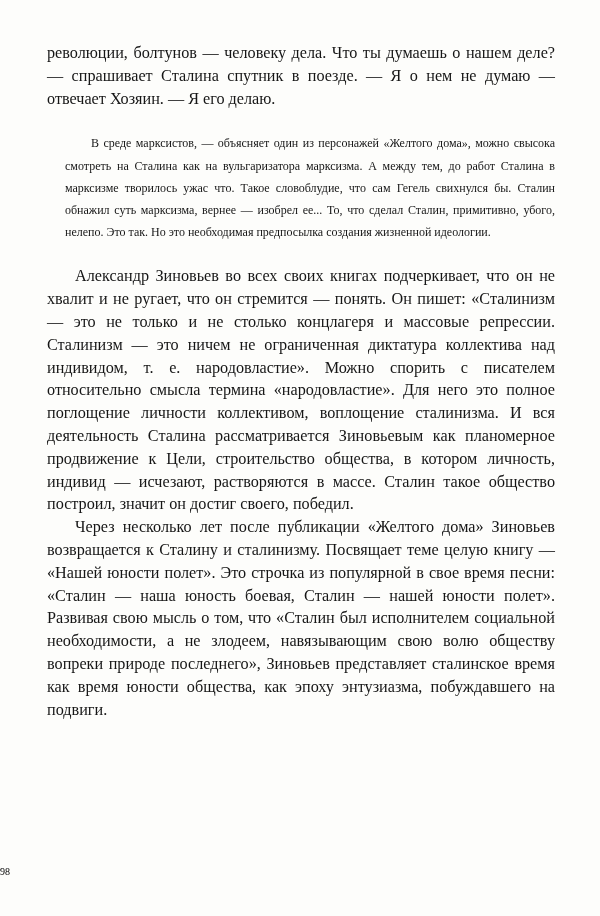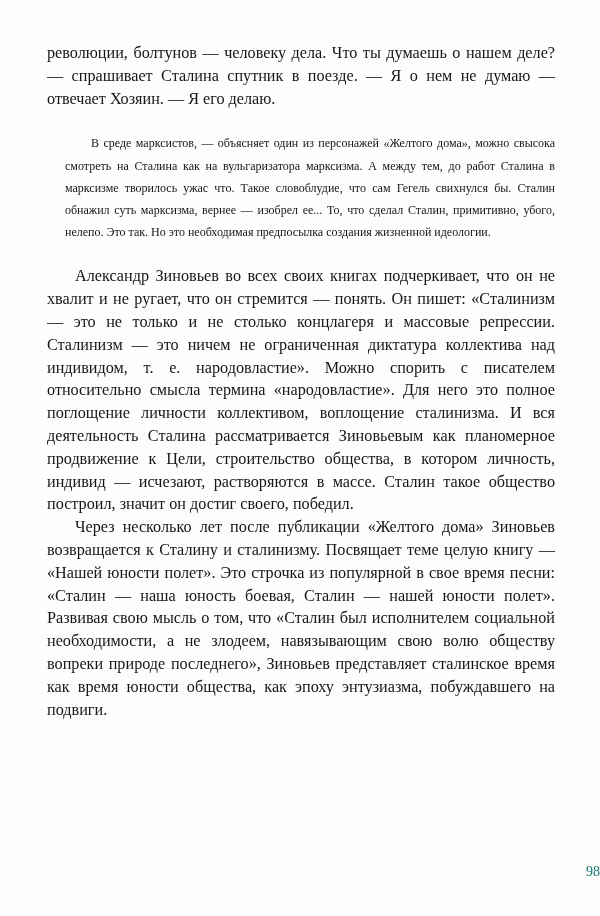--- a/index.html
+++ b/index.html
@@ -40,23 +40,23 @@
     text-align: justify;
     text-indent: 26px;
     font-size: 12px;
     line-height: 22.2px;
   }
   .page-number {
     position: absolute;
     left: 0;
     right: 0;
     bottom: 32px;
-    text-align: right;
-    font-size: 14px;
-    color: #0f766e;
+    text-align: left;
+    font-size: 10px;
+    color: #000000;
   }
 </style>
 </head>
 <body>
 
 <div class="page">
   <main class="text-block">
     <p class="para no-indent">революции, болтунов — человеку дела. Что ты думаешь о нашем деле? — спрашивает Сталина спутник в поезде. — Я о нем не думаю — отвечает Хозяин. — Я его делаю.</p>
     <blockquote class="quote">В среде марксистов, — объясняет один из персонажей «Желтого дома», можно свысока смотреть на Сталина как на вульгаризатора марксизма. А между тем, до работ Сталина в марксизме творилось ужас что. Такое словоблудие, что сам Гегель свихнулся бы. Сталин обнажил суть марксизма, вернее — изобрел ее... То, что сделал Сталин, примитивно, убого, нелепо. Это так. Но это необходимая предпосылка создания жизненной идеологии.</blockquote>
     <p class="para">Александр Зиновьев во всех своих книгах подчеркивает, что он не хвалит и не ругает, что он стремится — понять. Он пишет: «Сталинизм — это не только и не столько концлагеря и массовые репрессии. Сталинизм — это ничем не ограниченная диктатура коллектива над индивидом, т. е. народовластие». Можно спорить с писателем относительно смысла термина «народовластие». Для него это полное поглощение личности коллективом, воплощение сталинизма. И вся деятельность Сталина рассматривается Зиновьевым как планомерное продвижение к Цели, строительство общества, в котором личность, индивид — исчезают, растворяются в массе. Сталин такое общество построил, значит он достиг своего, победил.</p>

